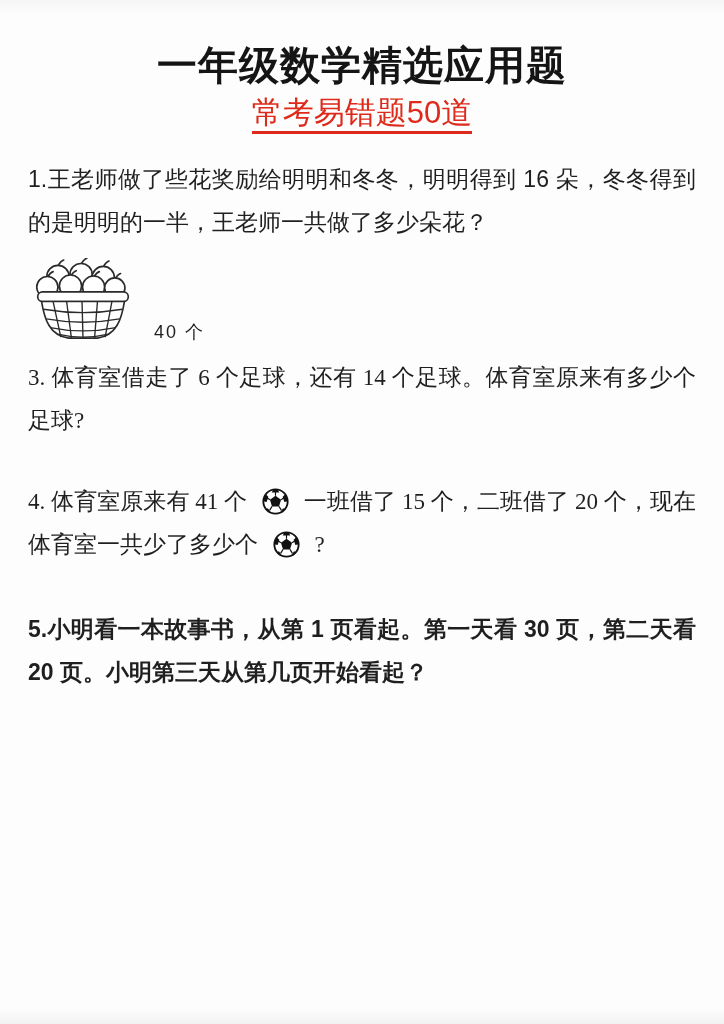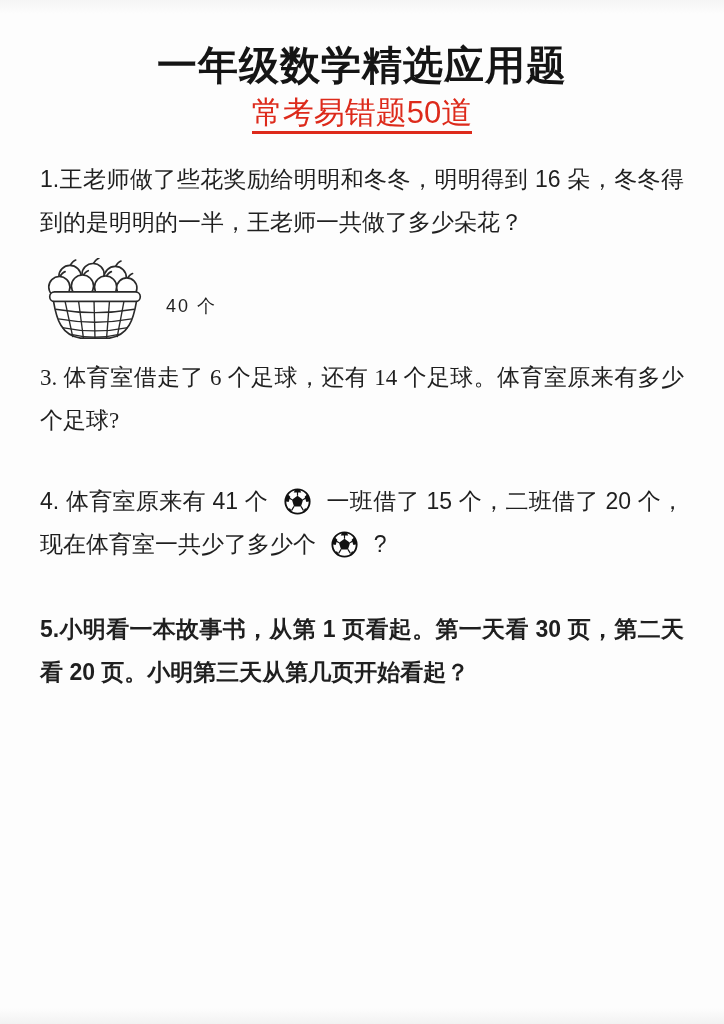--- a/index.html
+++ b/index.html
@@ -11,21 +11,21 @@
     height: 1024px;
     background: #fcfcfc;
     font-family: "Liberation Sans", "DejaVu Sans", sans-serif;
     color: #1f1f1f;
     overflow: hidden;
   }
   .page {
     position: relative;
     width: 724px;
     height: 1024px;
-    padding: 0 40px;
+    padding: 0 28px;
     box-sizing: border-box;
     background: linear-gradient(180deg, #f5f5f5 0px, #fdfdfd 14px, #fdfdfd 1008px, #f2f2f2 1024px);
   }
   .doc-title {
     margin: 0;
     padding-top: 42px;
     text-align: center;
     font-size: 40px;
     font-weight: bold;
     color: #151515;
@@ -48,37 +48,37 @@
   .question {
     margin: 0;
     font-size: 23px;
     line-height: 43px;
     text-align: justify;
     text-justify: inter-ideograph;
   }
   .q1 { margin-top: 24px; }
   .q2 { margin-top: 45px; }
   .q3 { margin-top: 10px; font-family: Liberation Serif, serif; }
-  .q4 { margin-top: 38px; }
+  .q4 { margin-top: 38px; font-family: Liberation Serif, serif; }
   .q5 { margin-top: 42px; font-weight: bold; }
   .q6 { margin-top: 82px; }
   .figure-row {
     margin-top: 14px;
     margin-left: 2px;
     display: flex;
     align-items: flex-end;
   }
   .basket-svg {
     display: block;
   }
   .figure-label {
     font-size: 18px;
     color: #1f1f1f;
     margin-left: 18px;
-    margin-bottom: 28px;
+    margin-bottom: 2px;
     letter-spacing: 2px;
   }
   .ball {
     display: inline-block;
     vertical-align: -6px;
     margin: 0 9px;
     line-height: 0;
   }
   .ball svg { display: block; }
 </style>

